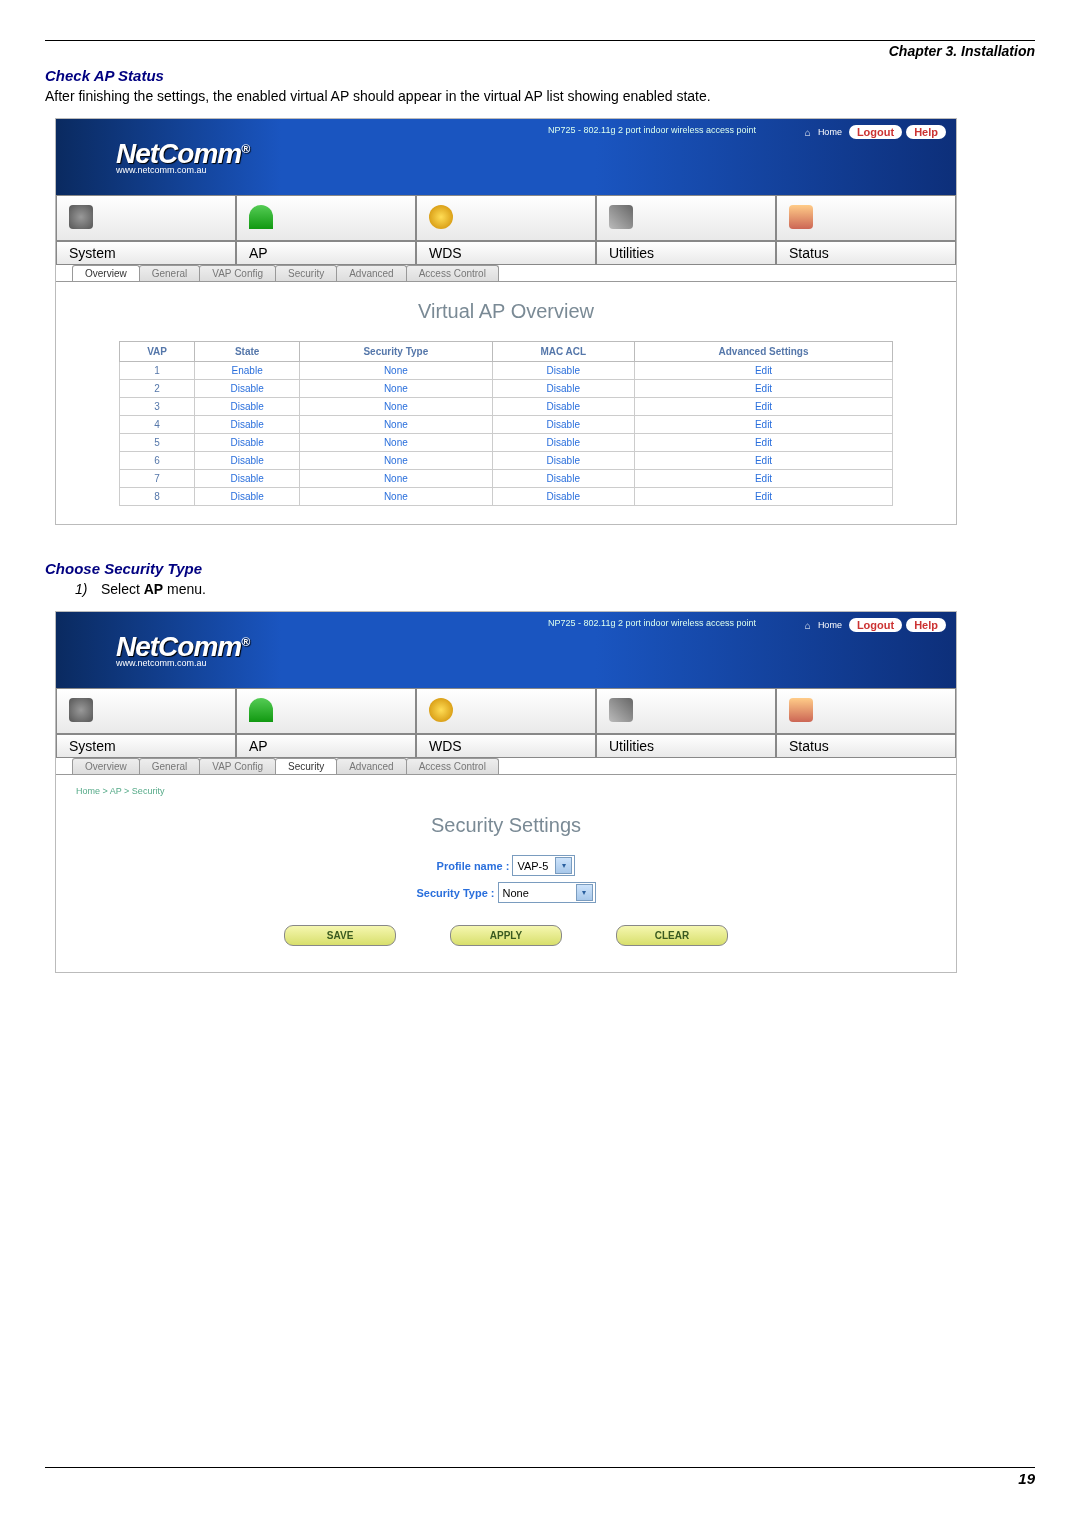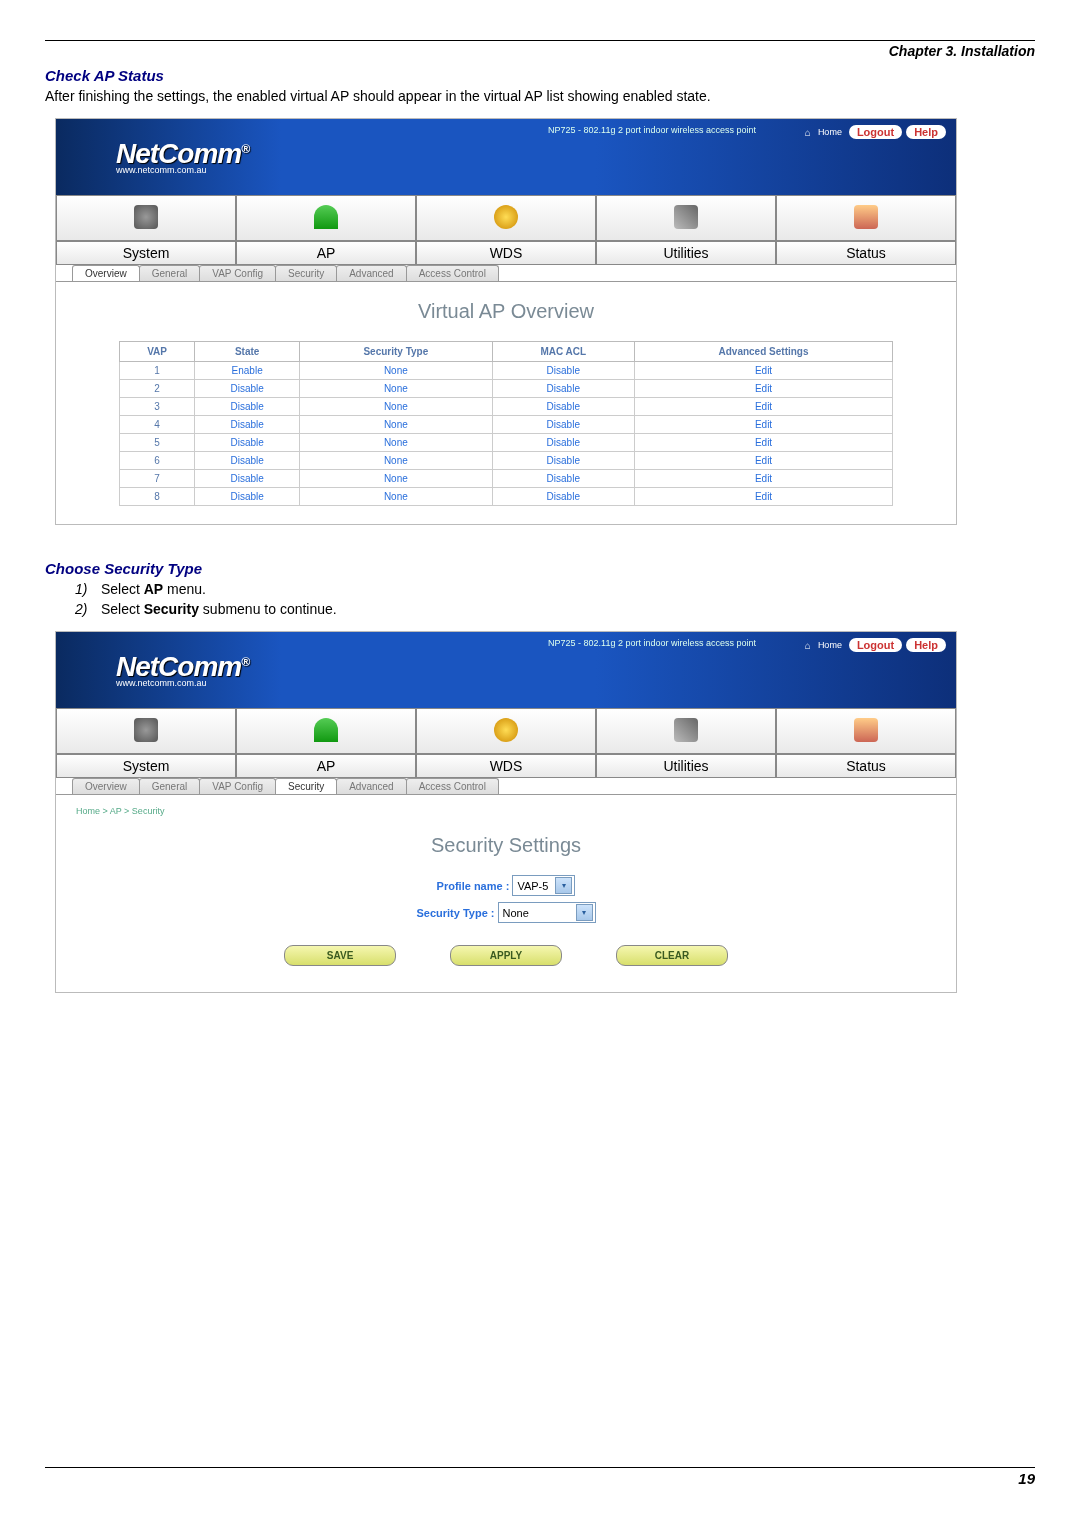--- a/index.html
+++ b/index.html
@@ -113,22 +113,22 @@
     font-size:10px;
     margin-right:3px;
   }
   .main-nav {
     display: flex;
     width: 100%;
   }
   .main-nav .cell {
     flex: 1;
     border: 1px solid #888;
-    text-align: center;
-    padding: 3px 0;
+    text-align: left;
+    padding: 3px 12px;
     background: linear-gradient(#fff, #e9e9e9);
     position: relative;
   }
   .main-nav .cell.icon-row { height: 38px; }
   .nav-icon {
     display:inline-block;
     width:24px; height:24px;
     margin-top:6px;
     border-radius:4px;
   }
@@ -374,24 +374,20 @@
       </div>
     </div>
   </div>
 
   <div class="section-title">Choose Security Type</div>
   <div class="ol">
     <div class="li">
       <span class="num">1)</span>
       <span>Select </span><b>AP</b><span> menu.</span>
     </div>
-    <div class="li">
-      <span class="num">2)</span>
-      <span>Select </span><b>Security</b><span> submenu to continue.</span>
-    </div>
   </div>
 
   <div class="screenshot-wrap">
     <div class="screenshot">
       <div class="banner">
         <div class="logo-box">
           <span class="logo"><span>NetComm</span><sup style="font-size:12px">®</sup></span>
           <span class="sub">www.netcomm.com.au</span>
         </div>
         <div class="prod">NP725 - 802.11g 2 port indoor wireless access point</div>

